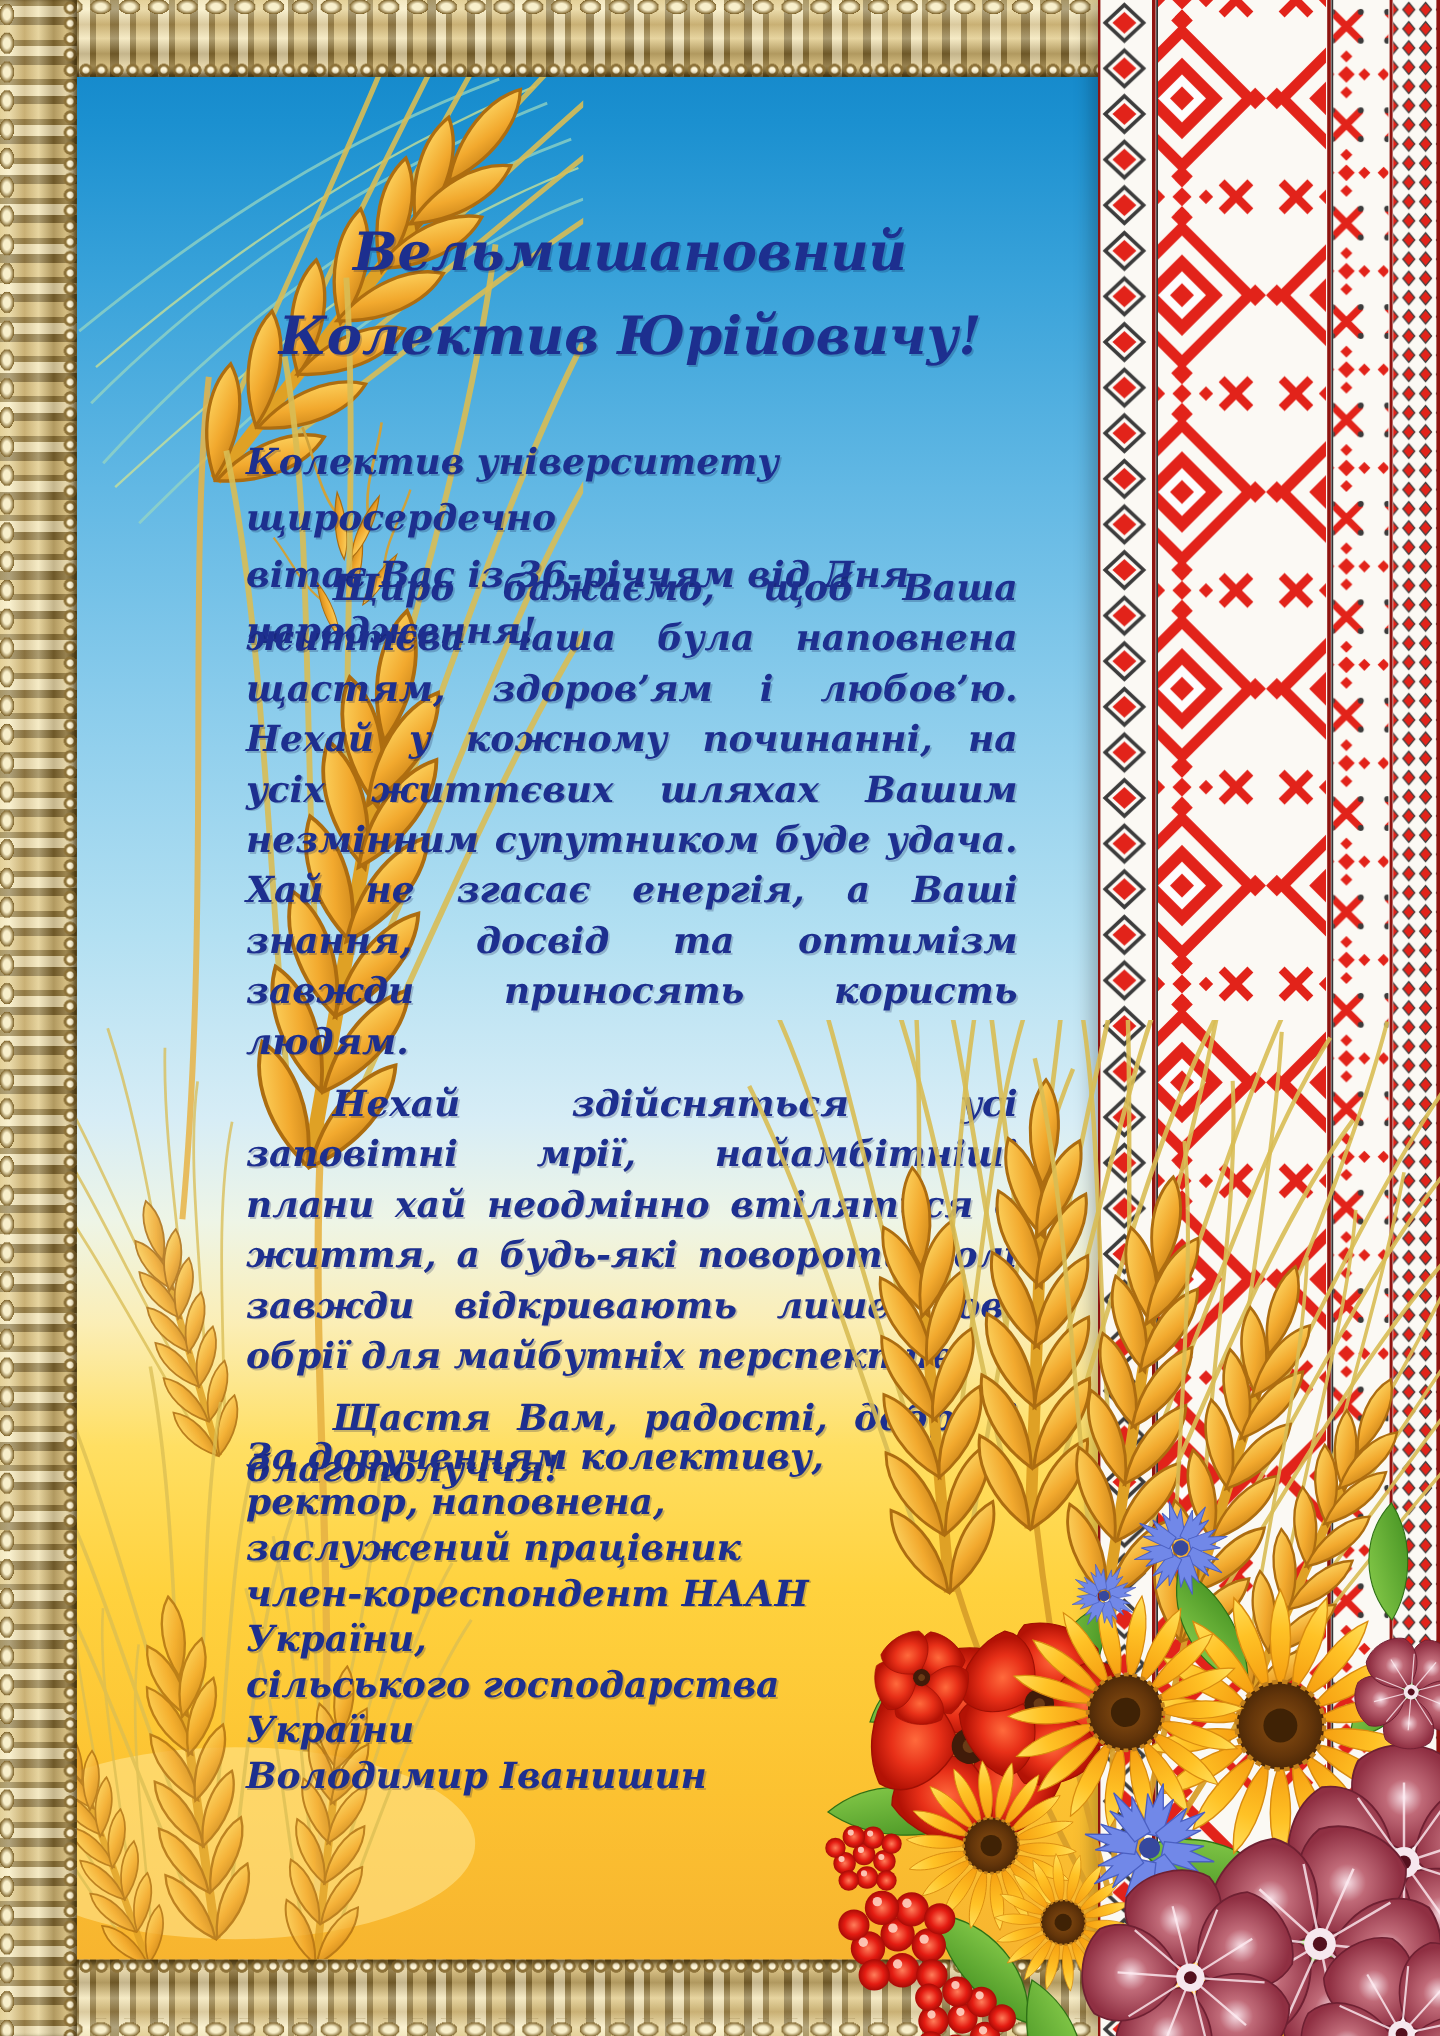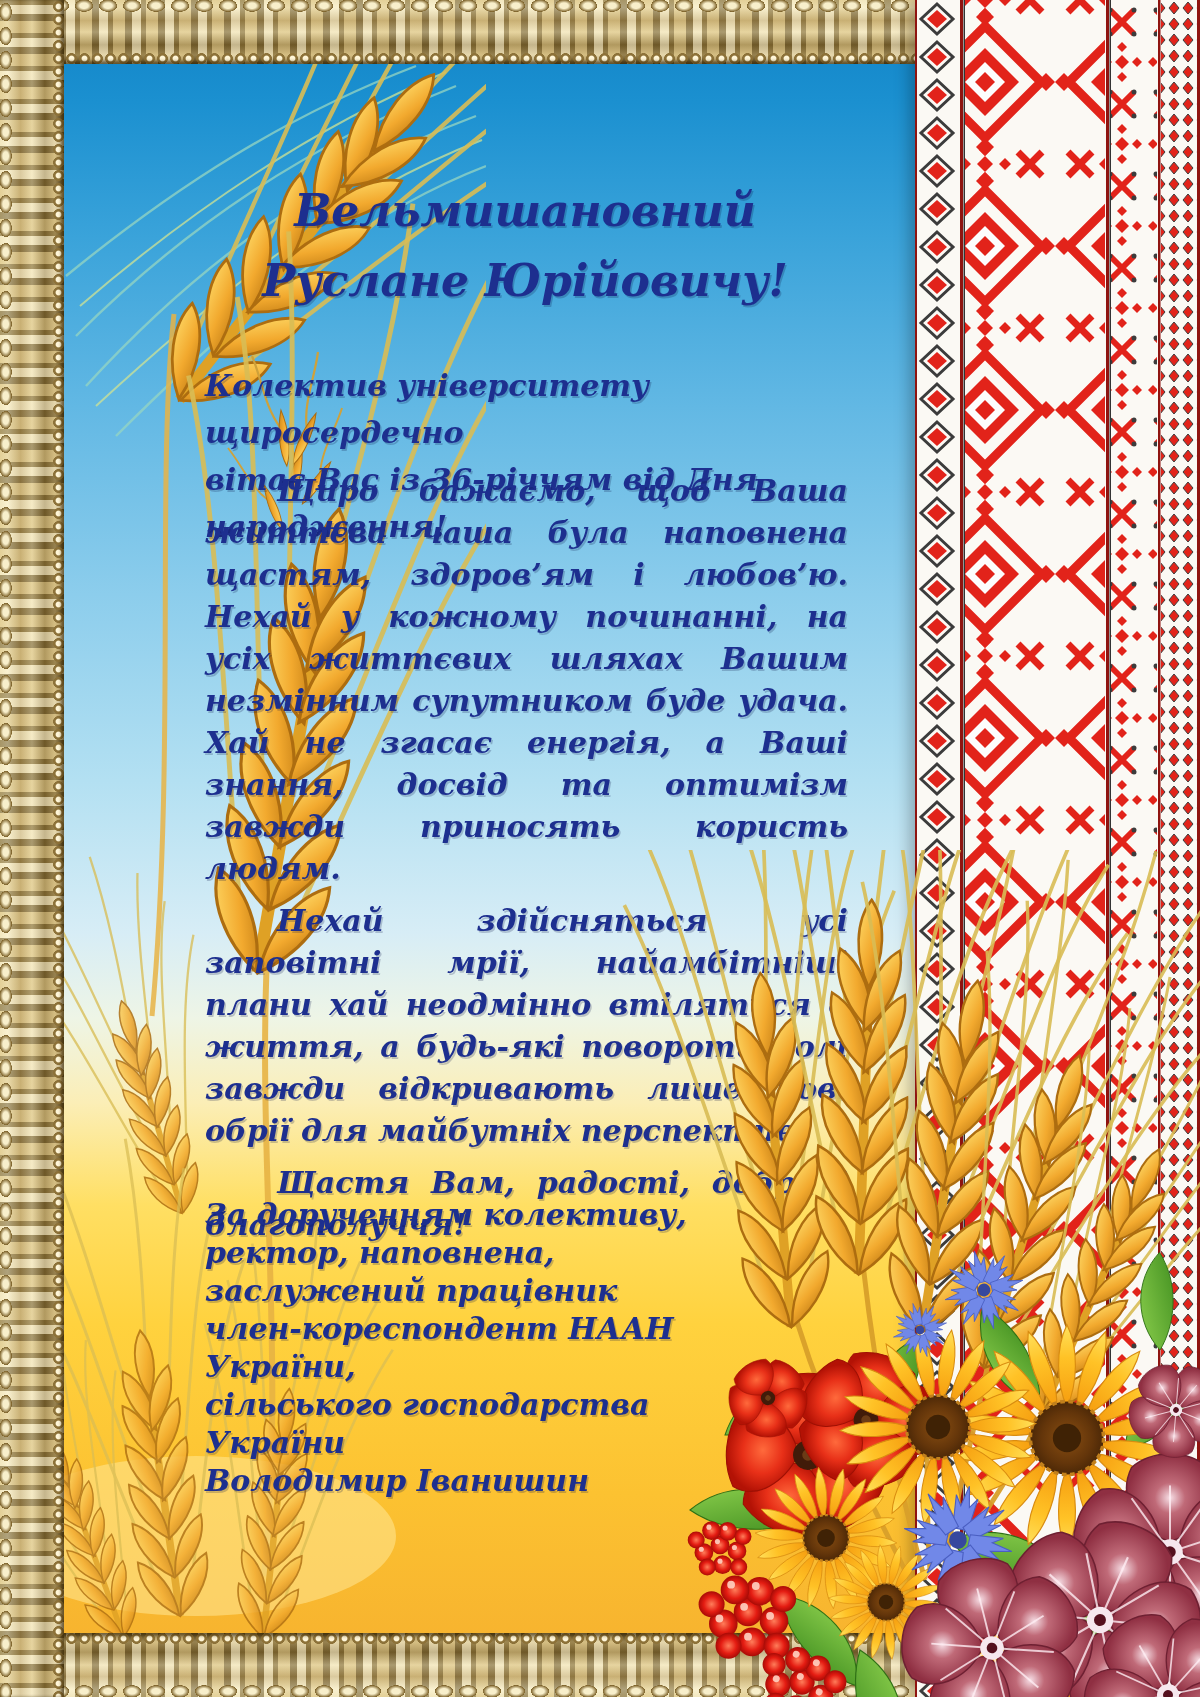--- a/index.html
+++ b/index.html
@@ -139,21 +139,21 @@
         </g>
       <g transform="translate(60,1560) rotate(-20) scale(1.1)">
           <use href="#earT"></use>
         </g>
     </g>
   </svg>
 
   <div class="content">
     <div class="title">
       <div>Вельмишановний</div>
-      <div>Руслане Юрійовичу!</div>
+      <div>Колектив Юрійовичу!</div>
     </div>
     <div class="intro">
       <div>Колектив університету щиросердечно</div>
       <div>вітає Вас із 36-річчям від Дня народження!</div>
     </div>
     <div class="bodytext">
       <p>Щиро бажаємо, щоб Ваша життєва чаша була наповнена щастям, здоров’ям і любов’ю. Нехай у кожному починанні, на усіх життєвих шляхах Вашим незмінним супутником буде удача. Хай не згасає енергія, а Ваші знання, досвід та оптимізм завжди приносять користь людям.</p>
       <p>Нехай здійсняться усі заповітні мрії, найамбітніші плани хай неодмінно втіляться в життя, а будь-які повороти долі завжди відкривають лише нові обрії для майбутніх перспектив!</p>
       <p>Щастя Вам, радості, добра і благополуччя!</p>
     </div>

